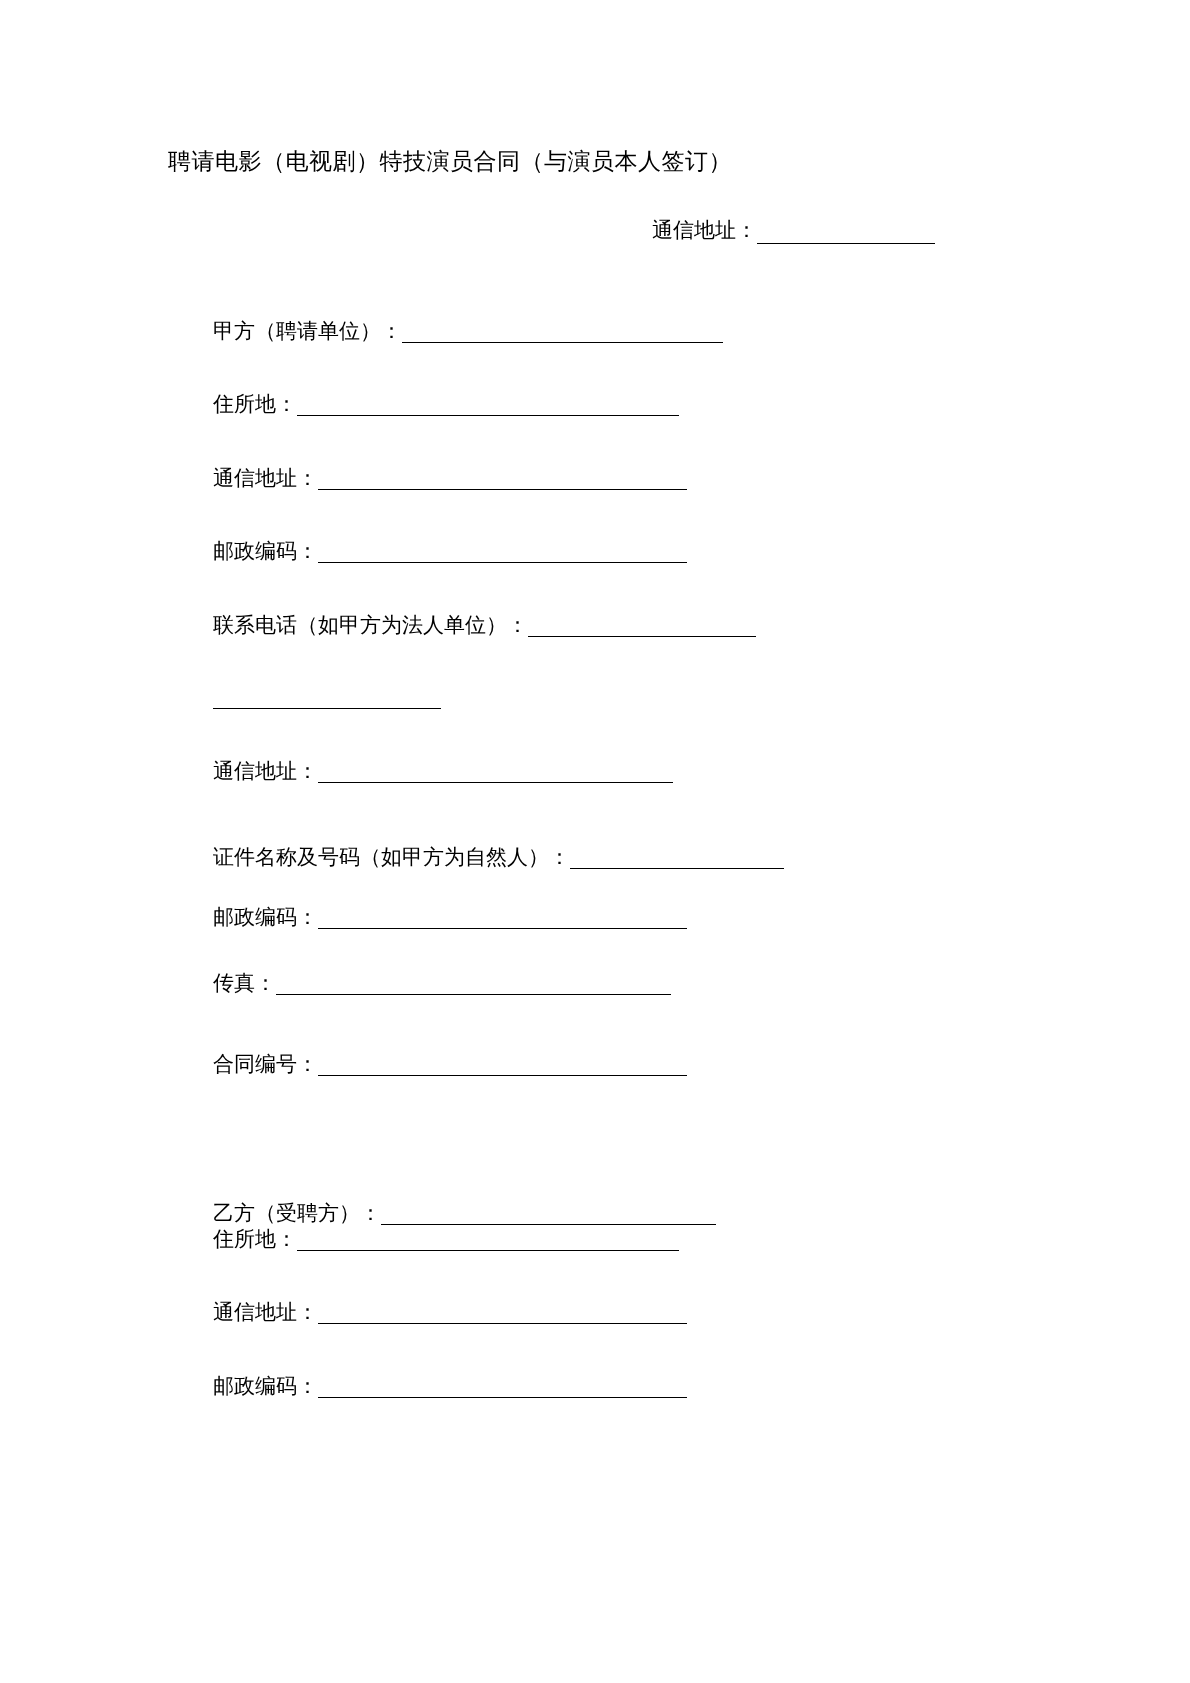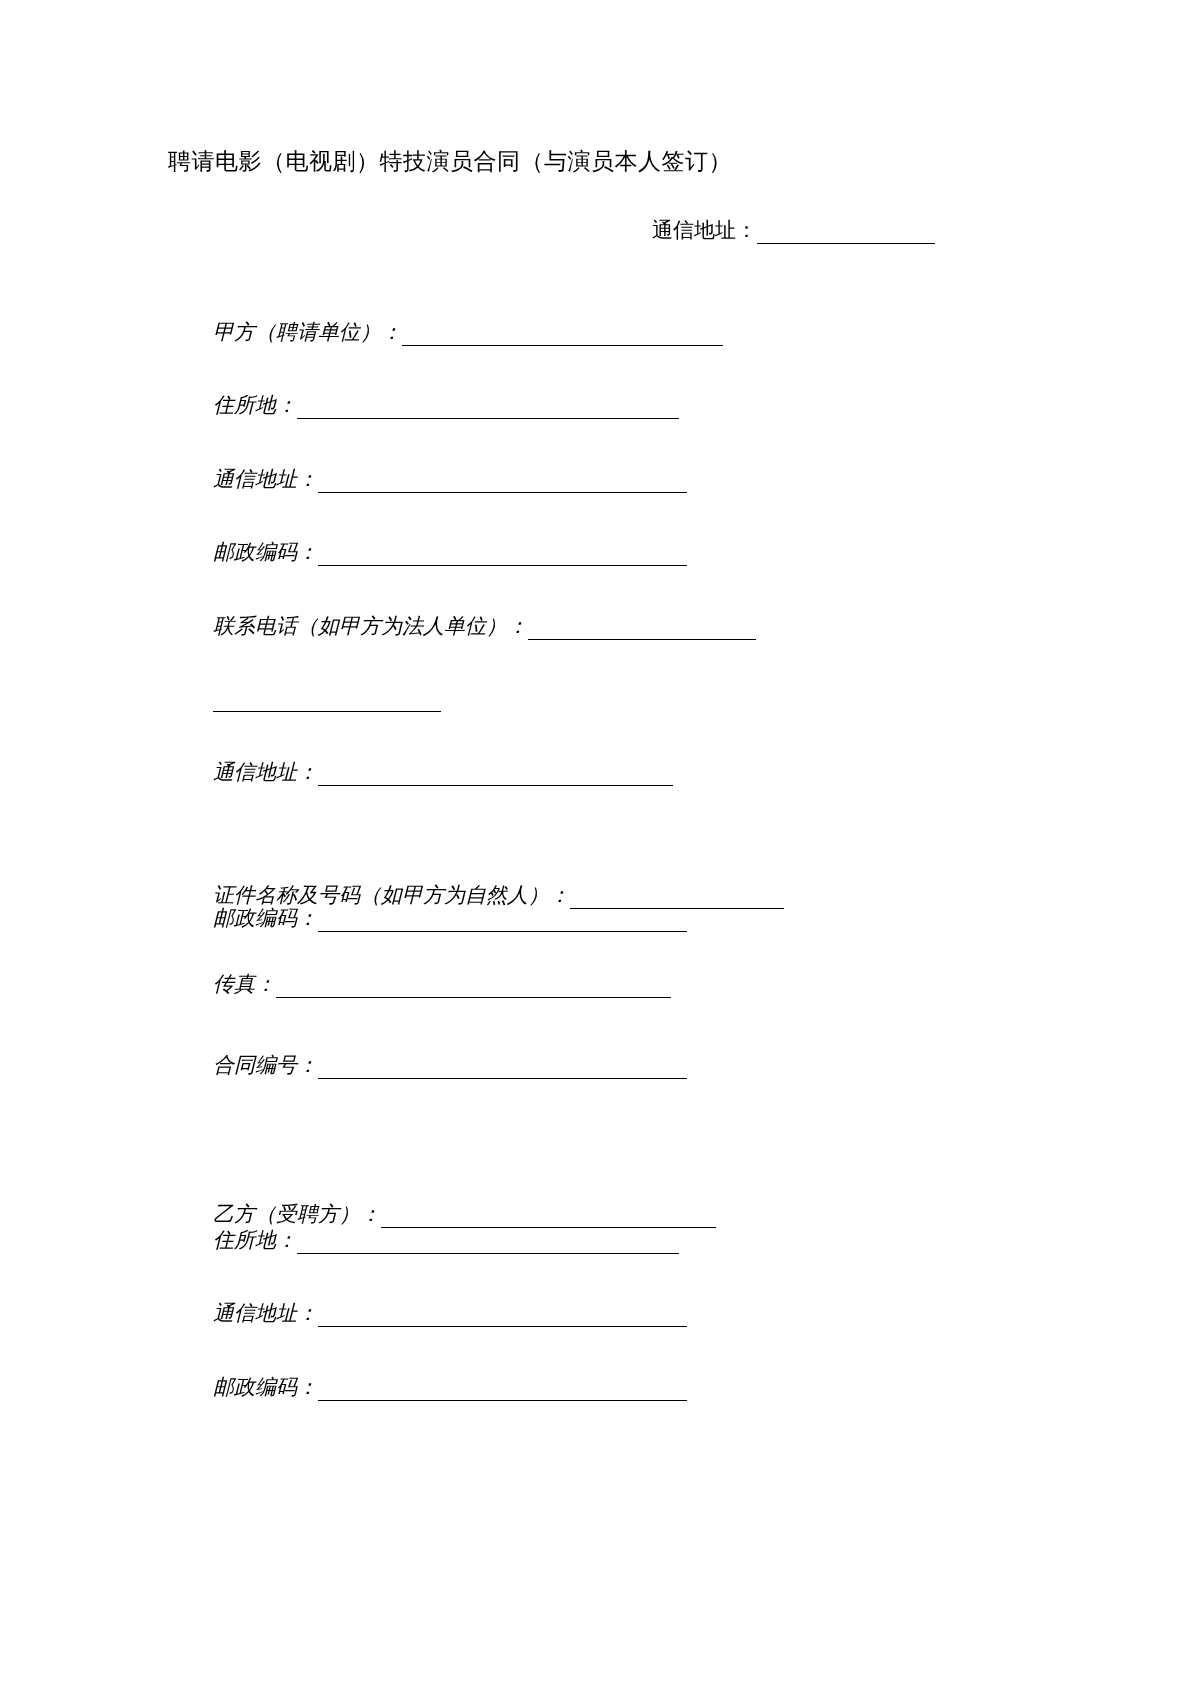--- a/index.html
+++ b/index.html
@@ -3,21 +3,21 @@
   <meta charset="utf-8">
   <style>
     html, body { margin: 0; padding: 0; background: #ffffff; }
     body { width: 1190px; height: 1683px; position: relative; overflow: hidden;
            font-family: "DejaVu Sans", "Liberation Sans", sans-serif; color: #000; }
     .title { position: absolute; left: 168px; top: 146px; font-size: 23px; font-weight: normal;
              letter-spacing: 0.5px; white-space: nowrap; font-family: "DejaVu Serif", serif; }
     .contract-no { position: absolute; left: 652px; top: 216px; font-size: 21px; white-space: nowrap;
                    display: flex; align-items: flex-end; }
     .field { position: absolute; left: 213px; font-size: 21px; white-space: nowrap;
-             display: flex; align-items: flex-end; height: 30px; font-style: italic; }
+             display: flex; align-items: center; height: 30px; }
     .line { display: inline-block; border-bottom: 1.5px solid #000; height: 22px; }
   </style>
 </head>
 <body>
 
 <div>
   <div class="title">聘请电影（电视剧）特技演员合同（与演员本人签订）</div>
 
   <div class="contract-no">
     <span>通信地址：</span>
@@ -44,21 +44,21 @@
     <span>联系电话（如甲方为法人单位）：</span>
     <span class="line" style="width:228px"></span>
   </div>
   <div class="field" style="top:682px">
     <span class="line" style="width:228px"></span>
   </div>
   <div class="field" style="top:756px">
     <span>通信地址：</span>
     <span class="line" style="width:355px"></span>
   </div>
-  <div class="field" style="top:879px">
+  <div class="field" style="top:842px">
     <span>证件名称及号码（如甲方为自然人）：</span>
     <span class="line" style="width:214px"></span>
   </div>
   <div class="field" style="top:902px">
     <span>邮政编码：</span>
     <span class="line" style="width:369px"></span>
   </div>
   <div class="field" style="top:968px">
     <span>传真：</span>
     <span class="line" style="width:395px"></span>

